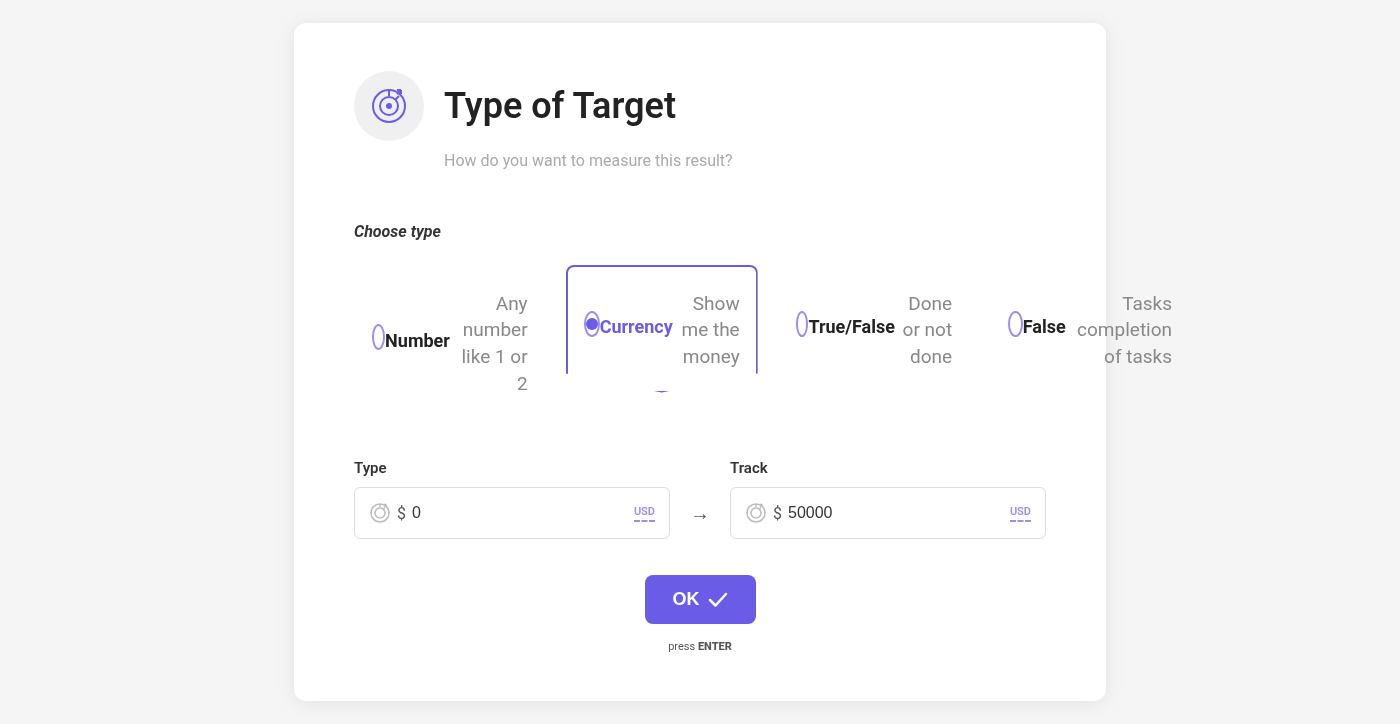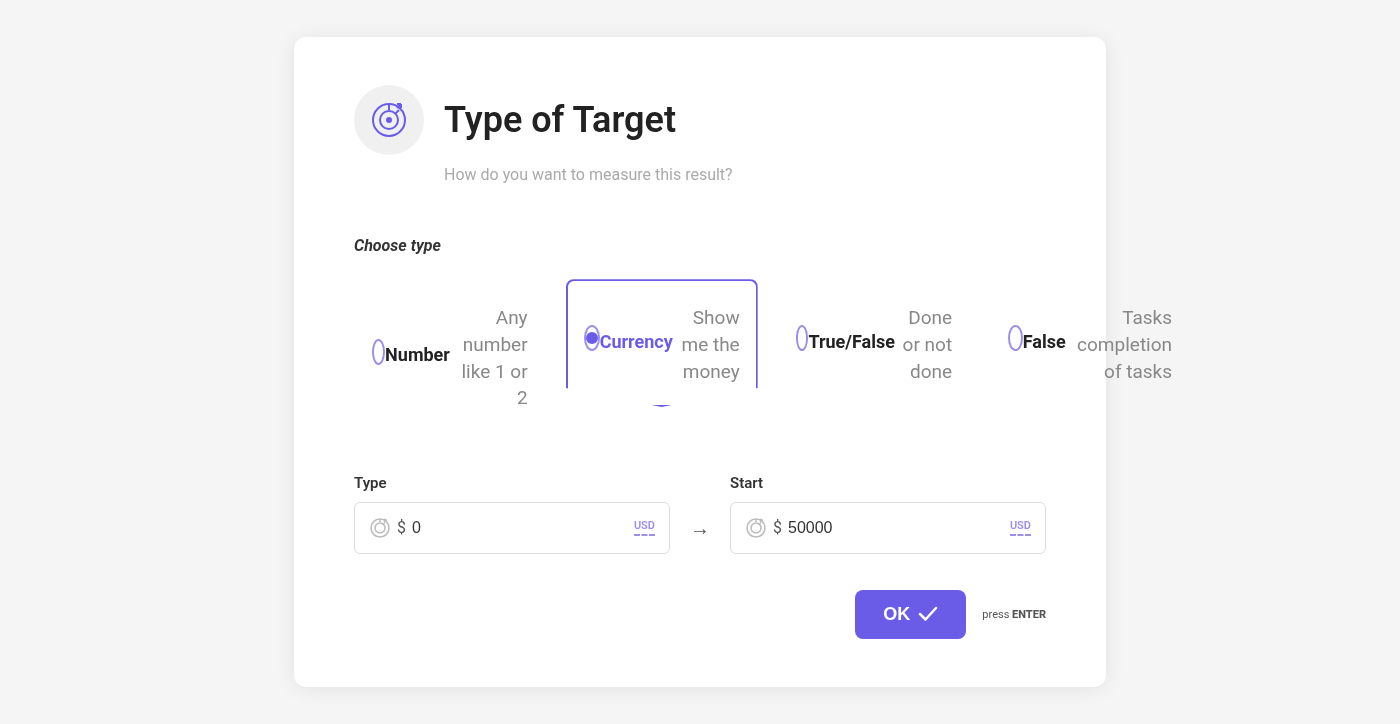--- a/index.html
+++ b/index.html
@@ -165,20 +165,21 @@
       color: #555;
       flex-shrink: 0;
       margin-top: 28px;
     }
     .footer {
       display: flex;
       justify-content: flex-end;
       align-items: center;
       margin-top: 36px;
       gap: 16px;
+      flex-direction: column;
     }
     .ok-button {
       background: #6b5ce7;
       color: #fff;
       border: none;
       border-radius: 8px;
       padding: 14px 28px;
       font-size: 18px;
       font-weight: 700;
       cursor: pointer;
@@ -261,21 +262,21 @@
         </svg>
         <span class="dollar-sign">$</span>
         <input class="input-field" type="text" value="0" style="">
         <span class="currency-label">USD</span>
       </div>
     </div>
 
     <div class="arrow">→</div>
 
     <div class="input-group">
-      <div class="input-label">Start</div>
+      <div class="input-label">Track</div>
       <div class="input-box">
         <svg viewBox="0 0 22 22" fill="none" xmlns="http://www.w3.org/2000/svg">
           <circle cx="11" cy="11" r="9" stroke="#bbb" stroke-width="1.5"></circle>
           <circle cx="11" cy="11" r="5" stroke="#bbb" stroke-width="1.5"></circle>
           <line x1="11" y1="2" x2="11" y2="5" stroke="#bbb" stroke-width="1.5"></line>
           <line x1="16" y1="5.5" x2="14" y2="7.5" stroke="#bbb" stroke-width="1.5"></line>
           <line x1="15" y1="4.5" x2="17" y2="2.5" stroke="#bbb" stroke-width="1.5"></line>
           <line x1="17" y1="2.5" x2="15" y2="2.5" stroke="#bbb" stroke-width="1.5"></line>
           <line x1="17" y1="2.5" x2="17" y2="4.5" stroke="#bbb" stroke-width="1.5"></line>
         </svg>

